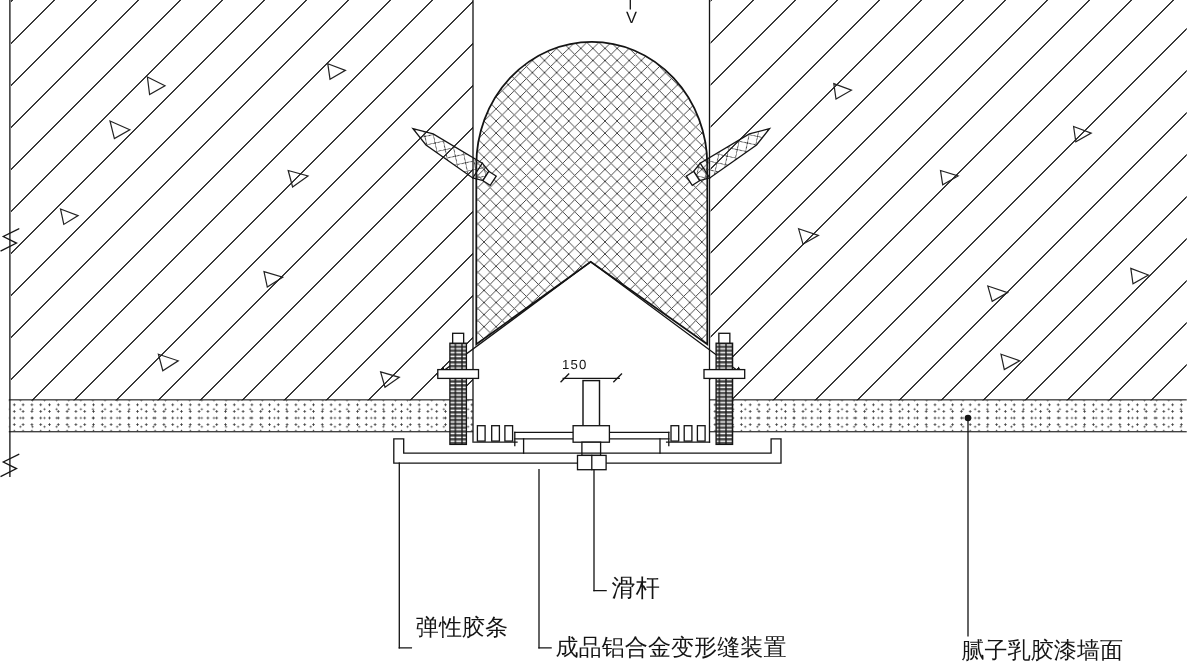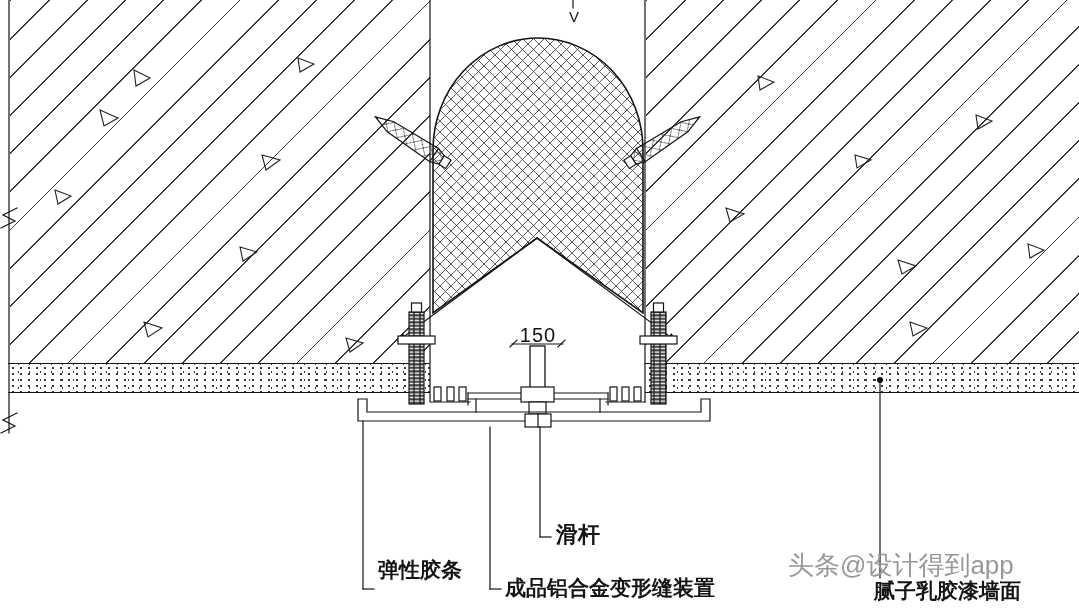--- a/index.html
+++ b/index.html
@@ -22,22 +22,22 @@
       radial-gradient(circle, #3a3a3a 0.8px, transparent 1.1px),
       radial-gradient(circle, #3a3a3a 0.7px, transparent 1px);
     background-size:8px 6px, 11px 8px;
     background-position:1px 1px, 5px 4px;
   }
   .band-left{left:8px;width:422px;}
   .band-right{left:645px;width:434px;}
   svg.linework{position:absolute;left:0;top:0;width:1079px;height:608px;}
   .txt{position:absolute;color:#141414;white-space:nowrap;}
   .v-mark{left:561px;top:8px;width:26px;text-align:center;font-size:15px;font-weight:400;}
-  .dim-150{left:511px;top:324px;width:54px;text-align:center;font-size:20px;letter-spacing:1px;}
-  .lbl{font-weight:700;font-size:21px;}
+  .dim-150{left:511px;top:324px;width:54px;text-align:left;font-size:12px;letter-spacing:1px;}
+  .lbl{font-weight:400;font-size:21px;}
   .lbl-slide{left:556px;top:520px;font-size:22px;}
   .lbl-elastic{left:378px;top:556px;}
   .lbl-device{left:505px;top:574px;}
   .lbl-wall{left:874px;top:577px;}
   .watermark{left:788px;top:548px;font-size:26px;font-weight:400;color:#989898;}
 </style>
 </head>
 <body>
 
 <div class="canvas">
@@ -163,20 +163,19 @@
       <polygon points="910,322 927,328 913,336"></polygon>
       <polygon points="976,115 992,121 978,129"></polygon>
       <polygon points="855,155 871,160 857,168"></polygon>
       <polygon points="1028,244 1044,250 1030,258"></polygon>
     </g>
   </svg>
 
   <div class="txt v-mark">V</div>
   <div class="txt dim-150">150</div>
 
-  <div class="txt watermark">头条@设计得到app</div>
 
   <div class="txt lbl lbl-slide">滑杆</div>
   <div class="txt lbl lbl-elastic">弹性胶条</div>
   <div class="txt lbl lbl-device">成品铝合金变形缝装置</div>
   <div class="txt lbl lbl-wall">腻子乳胶漆墙面</div>
 
 </div>
 
 </body></html>

